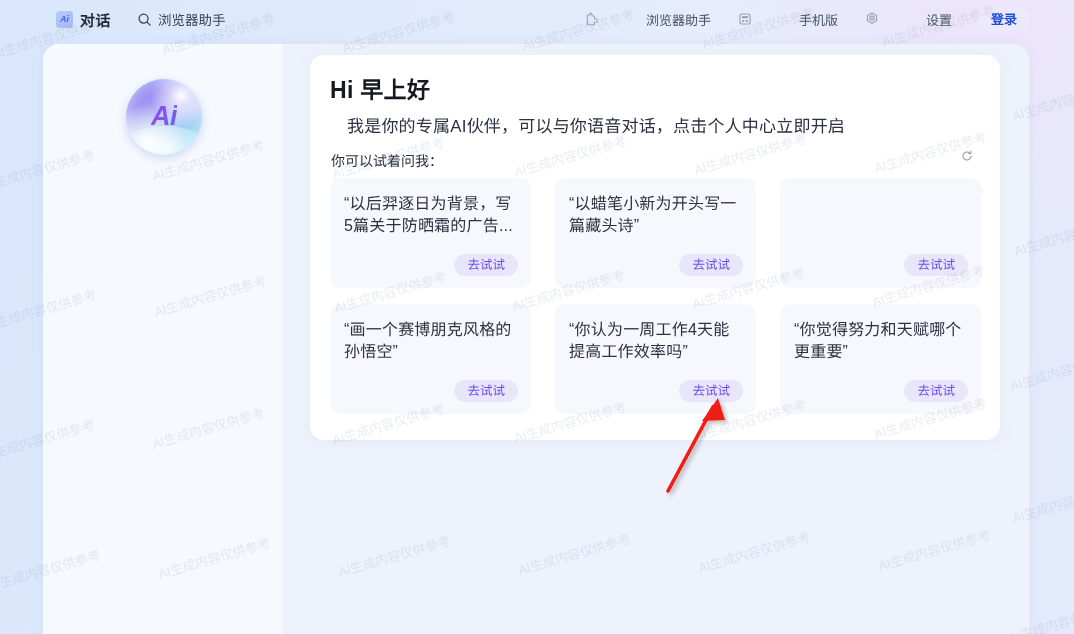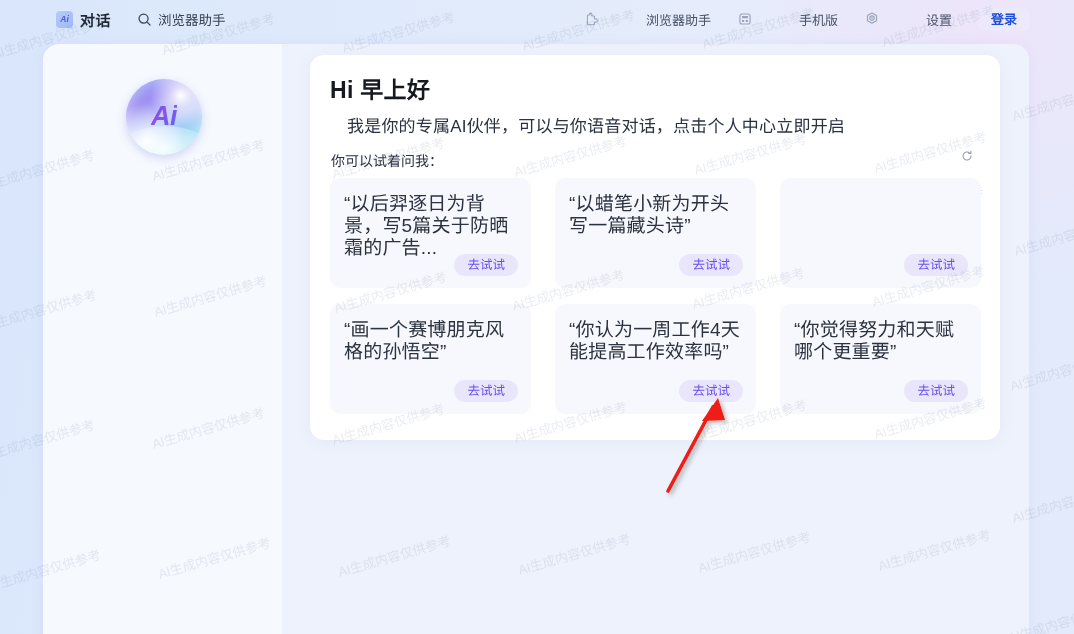--- a/index.html
+++ b/index.html
@@ -249,21 +249,21 @@
   }
   .sug-card {
     background: #f7f8fd;
     border-radius: 10px;
     position: relative;
     padding: 15px 14px 0 14px;
     box-sizing: border-box;
     cursor: pointer;
   }
   .sug-text {
-    font-size: 19px;
+    font-size: 16px;
     line-height: 22px;
     color: #2b3240;
     letter-spacing: 0.2px;
   }
   .sug-btn {
     position: absolute;
     right: 13px;
     bottom: 12px;
     background: #e9e6fb;
     color: #6a4cf0;

